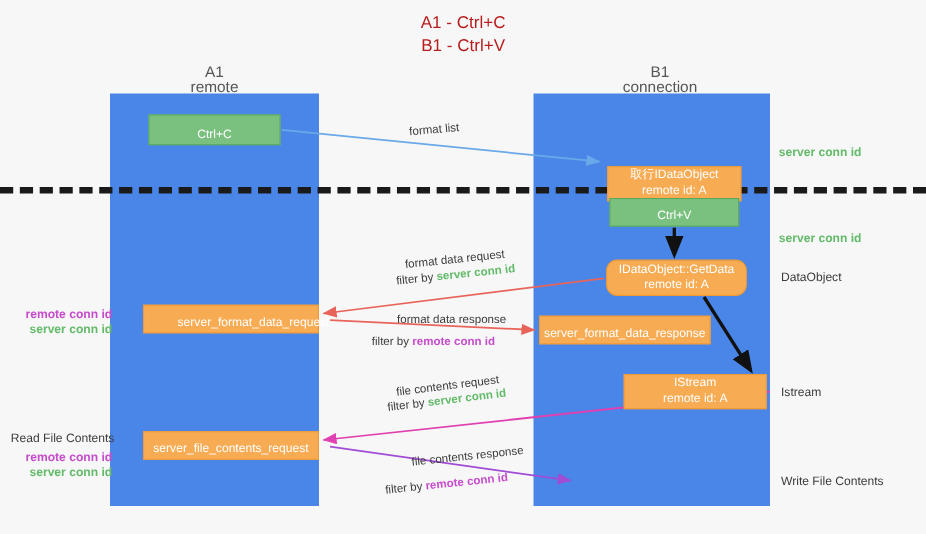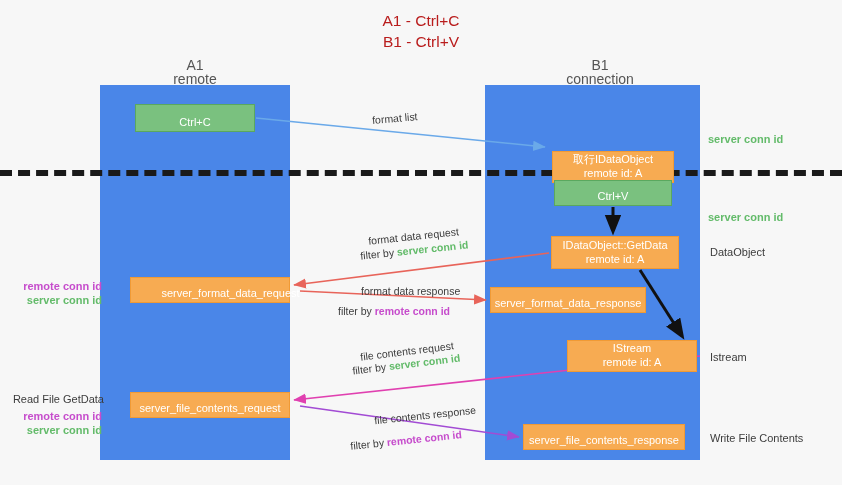--- a/index.html
+++ b/index.html
@@ -50,21 +50,21 @@
     font-size:11px;line-height:13.5px;
     padding:2px 4px;
     z-index:4;
   }
   .box.green{background:#7ac17f;border:1px solid #5aa85f;}
   .box.orange{background:#f7ab52;border:1px solid #f09a35;}
 
   #box-ctrlc{left:135px;top:104px;width:120px;height:28px;}
   #box-idataobject{left:552px;top:128px;width:122px;height:32px;margin-top:23px;}
   #box-ctrlv{left:554px;top:180px;width:118px;height:26px;}
-  #box-getdata{left:551px;top:236px;width:128px;height:33px;}
+  #box-getdata{left:551px;top:236px;width:128px;height:33px;border-radius:10px;}
   #box-fmt-req{left:130px;top:277px;width:160px;height:26px;padding-left:45px;}
   #box-fmt-resp{left:490px;top:287px;width:156px;height:26px;}
   #box-istream{left:567px;top:340px;width:130px;height:32px;}
   #box-file-req{left:130px;top:392px;width:160px;height:26px;}
   #box-file-resp{left:523px;top:424px;width:162px;height:26px;}
 
   
   .side{font-size:11px;line-height:14px;}
   .green-t{color:#63bb6a;font-weight:bold;}
   .pink-t{color:#c64ccc;font-weight:bold;}
@@ -191,23 +191,20 @@
     <div>
       <div>IStream</div>
       <div>remote id: A</div>
     </div>
   </div>
 
   <div class="abs box orange" id="box-file-req">
     <span>server_file_contents_request</span>
   </div>
 
-  <div class="abs box orange" id="box-file-resp">
-    <span>server_file_contents_response</span>
-  </div>
 
   <div class="abs cap" id="cap-format-list">format list</div>
 
   <div class="abs cap" id="cap-fdreq">format data request</div>
   <div class="abs cap" id="cap-fdreq2">
     <span>filter by </span><span class="green-t">server conn id</span>
   </div>
 
   <div class="abs cap" id="cap-fdresp">format data response</div>
   <div class="abs cap" id="cap-fdresp2">
@@ -228,20 +225,20 @@
   <div class="abs side green-t" id="lbl-server-2">server conn id</div>
   <div class="abs side plain-t" id="lbl-dataobject">DataObject</div>
   <div class="abs side plain-t" id="lbl-istream">Istream</div>
   <div class="abs side plain-t" id="lbl-writefile">Write File Contents</div>
 
   <div class="abs side" id="lbl-left-conn">
     <div class="pink-t">remote conn id</div>
     <div class="green-t">server conn id</div>
   </div>
 
-  <div class="abs side" id="lbl-readfile">Read File GetData</div>
+  <div class="abs side" id="lbl-readfile">Read File Contents</div>
 
   <div class="abs side" id="lbl-left-conn2">
     <div class="pink-t">remote conn id</div>
     <div class="green-t">server conn id</div>
   </div>
 
 </div>
 
 </body></html>

